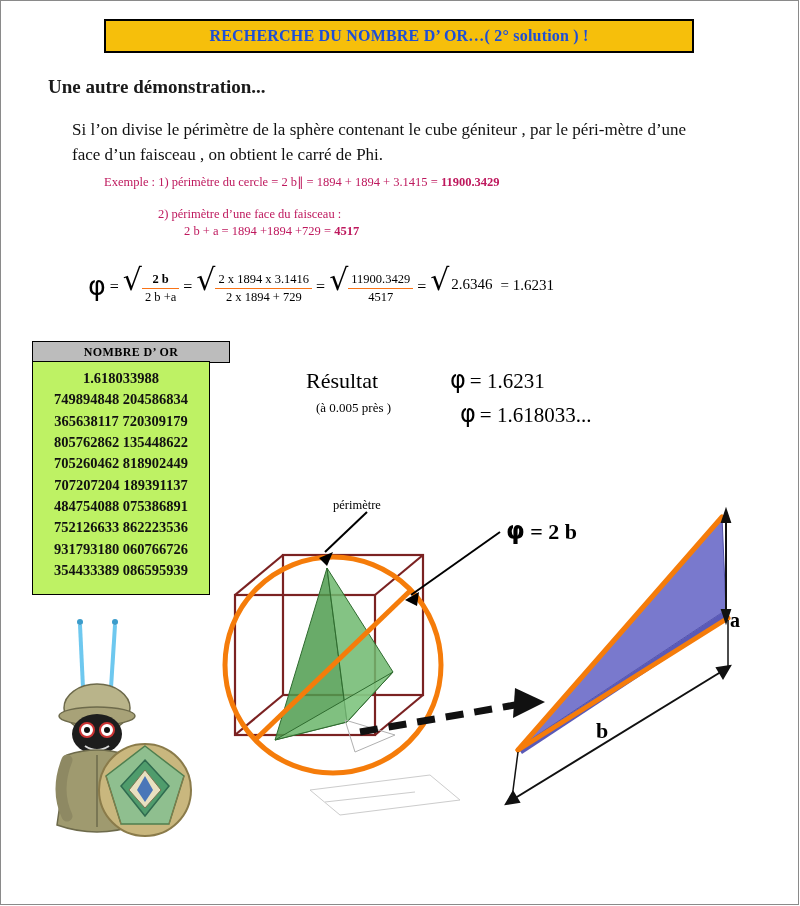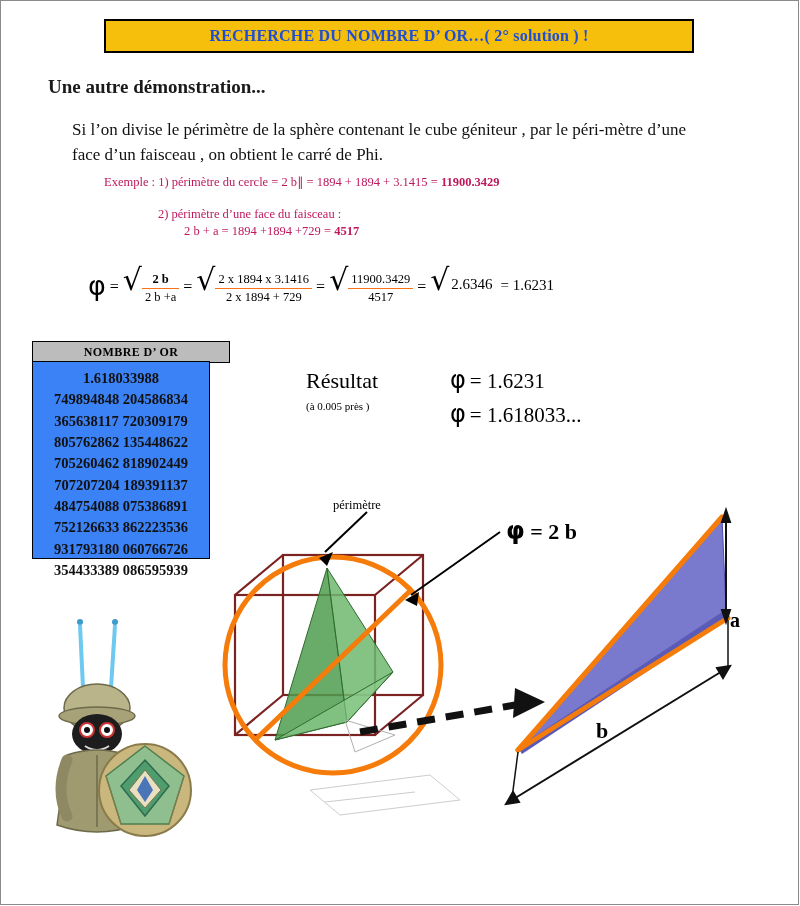--- a/index.html
+++ b/index.html
@@ -139,22 +139,22 @@
     box-sizing: border-box;
     display: flex; align-items: center; justify-content: center;
     font-weight: bold;
     font-size: 12px;
     letter-spacing: 0.4px;
     margin-top: 8px;
   }
   #gold-box {
     position: absolute;
     left: 32px; top: 361px;
-    width: 178px; height: 198px;
-    background: #3b82f6;
+    width: 178px; height: 234px;
+    background: #bef264;
     border: 1px solid #000;
     box-sizing: border-box;
     padding: 6px 8px 8px 8px;
     font-family: "Liberation Serif", serif;
     font-weight: bold;
     font-size: 14.5px;
     line-height: 1.47;
     text-align: center;
     color: #111;
   }
@@ -163,24 +163,25 @@
     position: absolute;
     left: 306px; top: 366px;
     width: 330px;
   }
   #result-block .rtitle {
     font-size: 22px;
     display: inline-block;
     width: 140px;
   }
   #result-block .rsub {
-    font-size: 11px;
+    font-size: 13px;
     display: inline-block;
     width: 140px;
     vertical-align: top;
+    margin-left: 10px;
   }
   #result-block .rval {
     font-size: 21px;
     display: inline-block;
   }
   #result-block .rline2 { margin-top: 6px; }
   .phi-big {
     font-family: "DejaVu Sans", sans-serif;
     font-size: 24px;
   }

